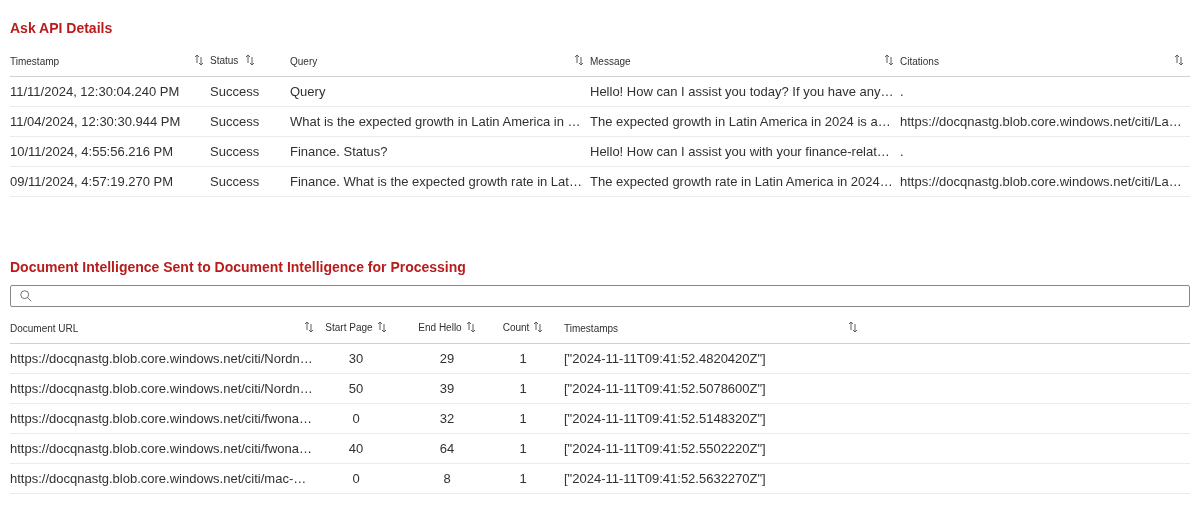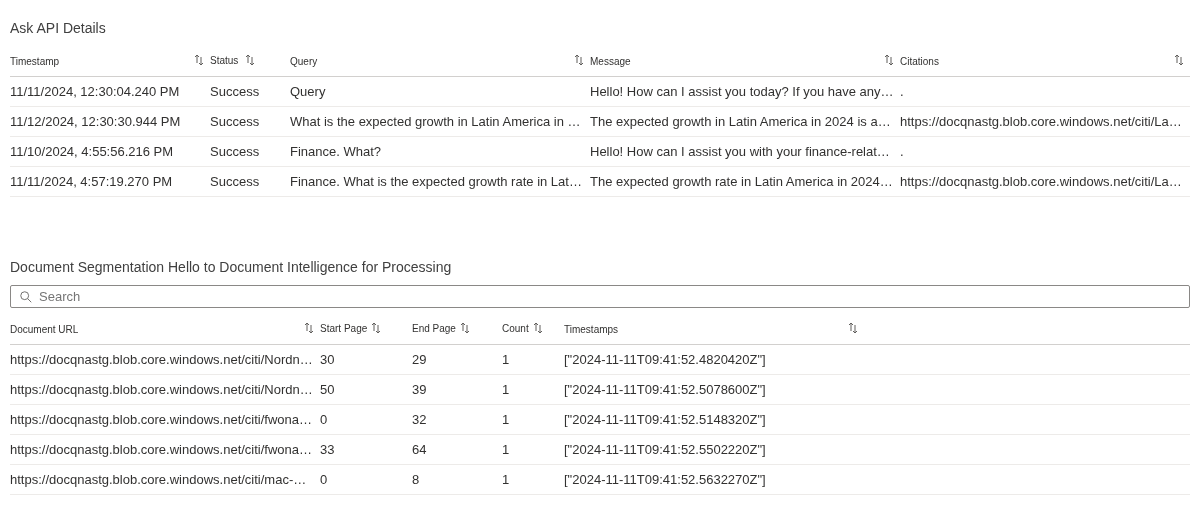--- a/index.html
+++ b/index.html
@@ -6,39 +6,39 @@
   body {
     font-family: "Segoe UI", Tahoma, Geneva, Verdana, sans-serif;
     font-size: 13px;
     color: #323130;
     background: #fff;
     padding: 8px 10px;
     width: 1200px;
   }
   .section-title {
     font-size: 14px;
-    font-weight: 400;
-    color: #404040;
+    font-weight: 700;
+    color: #b91c1c;
     margin: 12px 0 10px 0;
   }
   table {
     width: 100%;
     border-collapse: collapse;
     table-layout: fixed;
   }
   th {
     text-align: left;
     font-weight: 400;
     color: #323130;
     padding: 8px 6px 8px 0;
     border-bottom: 1px solid #d2d0ce;
     font-size: 10px;
     position: relative;
   }
-  th.right, td.right { text-align: left; padding-right: 20px; }
+  th.right, td.right { text-align: center; padding-right: 20px; }
   td {
     padding: 7px 6px 7px 0;
     border-bottom: 1px solid #edebe9;
     font-size: 13px;
     color: #323130;
     white-space: nowrap;
     overflow: hidden;
     text-overflow: ellipsis;
   }
   .sort-icon {
@@ -137,53 +137,52 @@
   </thead>
   <tbody id="tbody1">
       <tr>
         <td>11/11/2024, 12:30:04.240 PM</td>
         <td>Success</td>
         <td>Query</td>
         <td>Hello! How can I assist you today? If you have any questi...</td>
         <td>.</td>
       </tr>
       <tr>
-        <td>11/12/2024, 12:30:30.944 PM</td>
+        <td>11/04/2024, 12:30:30.944 PM</td>
         <td>Success</td>
         <td>What is the expected growth in Latin America in 2024</td>
         <td>The expected growth in Latin America in 2024 is around 2...</td>
         <td>https://docqnastg.blob.core.windows.net/citi/LatinAmeric...</td>
       </tr>
       <tr>
-        <td>11/10/2024, 4:55:56.216 PM</td>
-        <td>Success</td>
-        <td>Finance. What?</td>
+        <td>10/11/2024, 4:55:56.216 PM</td>
+        <td>Success</td>
+        <td>Finance. Status?</td>
         <td>Hello! How can I assist you with your finance-related que...</td>
         <td>.</td>
       </tr>
       <tr>
-        <td>11/11/2024, 4:57:19.270 PM</td>
+        <td>09/11/2024, 4:57:19.270 PM</td>
         <td>Success</td>
         <td>Finance. What is the expected growth rate in Latin Americ...</td>
         <td>The expected growth rate in Latin America in 2024 is pre...</td>
         <td>https://docqnastg.blob.core.windows.net/citi/LatinAmeric...</td>
       </tr>
     </tbody>
 </table>
 
 <div class="spacer"></div>
 
-<div class="section-title">Document Segmentation Hello to Document Intelligence for Processing</div>
+<div class="section-title">Document Intelligence Sent to Document Intelligence for Processing</div>
 
 <div class="search-box">
   <svg width="14" height="14" viewBox="0 0 16 16">
     <circle cx="6.5" cy="6.5" r="4.5" stroke="#605e5c" stroke-width="1" fill="none"></circle>
     <line x1="10" y1="10" x2="14" y2="14" stroke="#605e5c" stroke-width="1"></line>
   </svg>
-  <input type="text" placeholder="Search" style="">
 </div>
 
 <table>
   <colgroup>
     <col style="width:310px">
     <col style="width:92px">
     <col style="width:90px">
     <col style="width:62px">
     <col style="width:300px">
     <col>
@@ -197,21 +196,21 @@
               <path d="M3 1 L3 9 M1 3 L3 1 L5 3 M7 11 L7 3 M5 9 L7 11 L9 9" stroke="#605e5c" stroke-width="1" fill="none"></path>
             </svg>
         </span>
       </th>
       <th class="right">
         <span>Start Page</span><span class="sort-icon"><svg width="10" height="12" viewBox="0 0 10 12">
               <path d="M3 1 L3 9 M1 3 L3 1 L5 3 M7 11 L7 3 M5 9 L7 11 L9 9" stroke="#605e5c" stroke-width="1" fill="none"></path>
             </svg></span>
       </th>
       <th class="right">
-        <span>End Page</span><span class="sort-icon"><svg width="10" height="12" viewBox="0 0 10 12">
+        <span>End Hello</span><span class="sort-icon"><svg width="10" height="12" viewBox="0 0 10 12">
               <path d="M3 1 L3 9 M1 3 L3 1 L5 3 M7 11 L7 3 M5 9 L7 11 L9 9" stroke="#605e5c" stroke-width="1" fill="none"></path>
             </svg></span>
       </th>
       <th class="right">
         <span>Count</span><span class="sort-icon"><svg width="10" height="12" viewBox="0 0 10 12">
               <path d="M3 1 L3 9 M1 3 L3 1 L5 3 M7 11 L7 3 M5 9 L7 11 L9 9" stroke="#605e5c" stroke-width="1" fill="none"></path>
             </svg></span>
       </th>
       <th>
         <span>Timestamps</span>
@@ -244,21 +243,21 @@
       <tr>
         <td>https://docqnastg.blob.core.windows.net/citi/fwona-Q22...</td>
         <td class="right">0</td>
         <td class="right">32</td>
         <td class="right">1</td>
         <td>["2024-11-11T09:41:52.5148320Z"]</td>
         <td></td>
       </tr>
       <tr>
         <td>https://docqnastg.blob.core.windows.net/citi/fwona-Q22...</td>
-        <td class="right">33</td>
+        <td class="right">40</td>
         <td class="right">64</td>
         <td class="right">1</td>
         <td>["2024-11-11T09:41:52.5502220Z"]</td>
         <td></td>
       </tr>
       <tr>
         <td>https://docqnastg.blob.core.windows.net/citi/mac-Q2202...</td>
         <td class="right">0</td>
         <td class="right">8</td>
         <td class="right">1</td>

